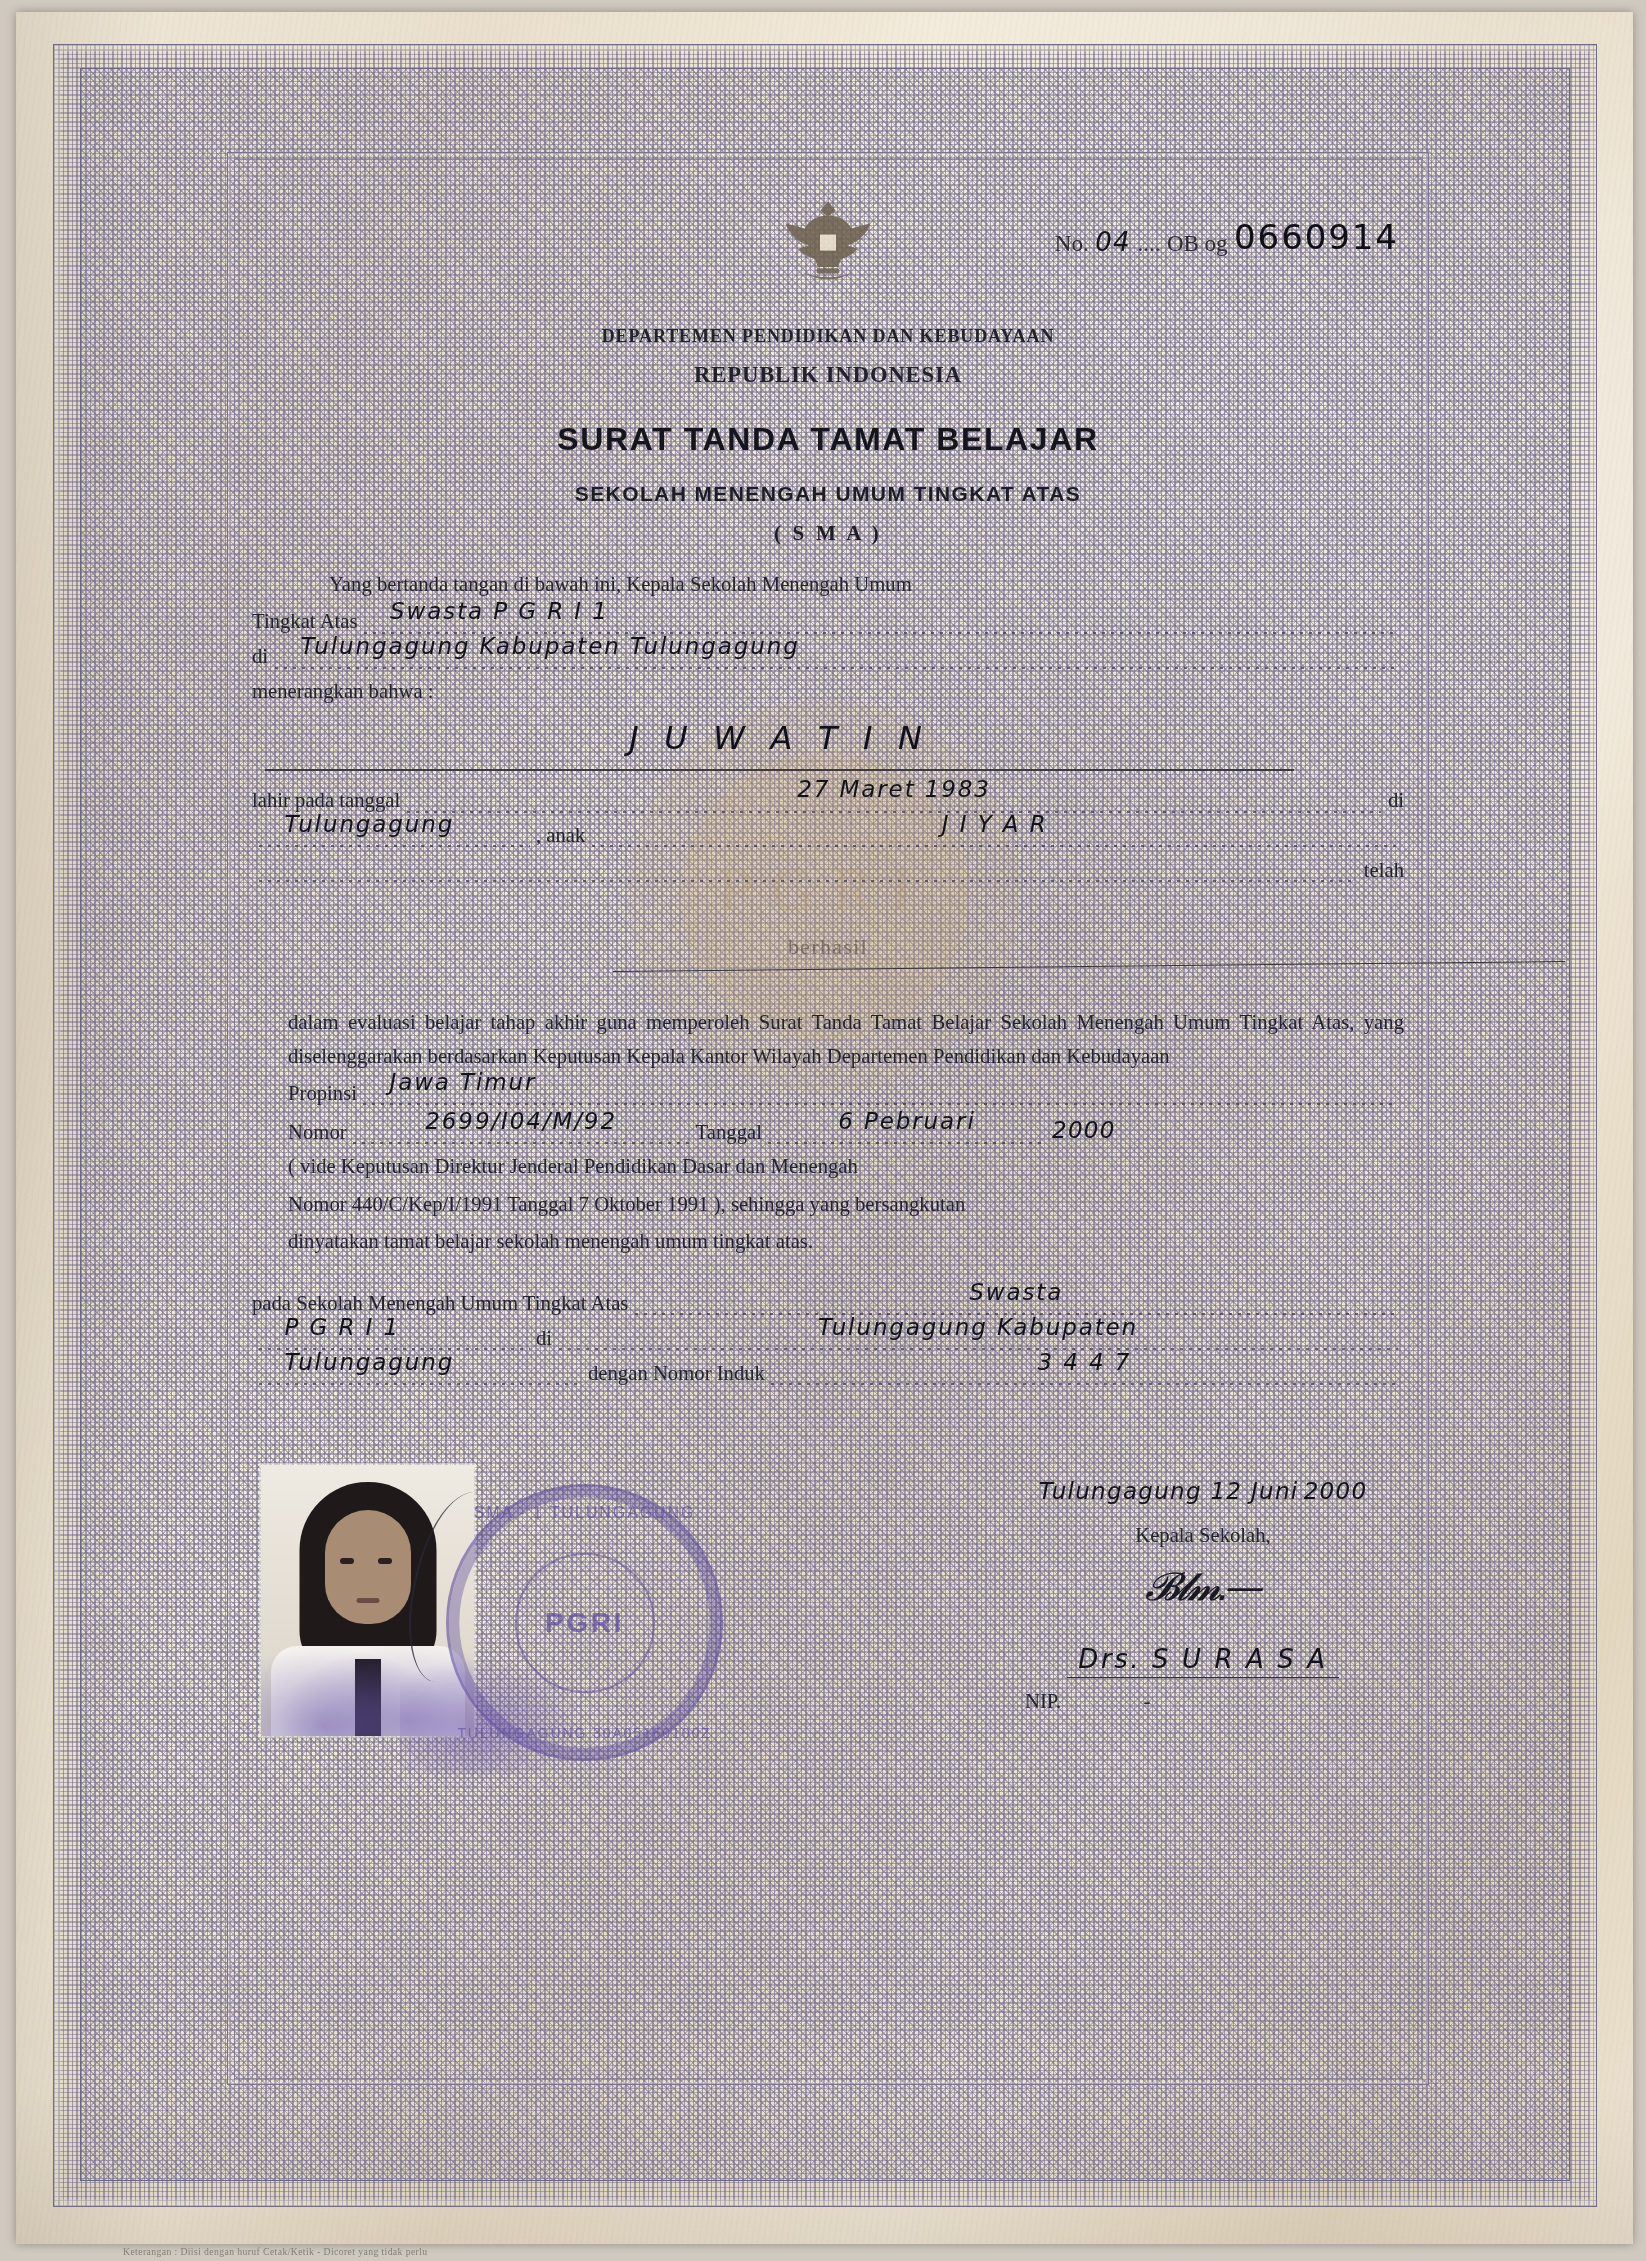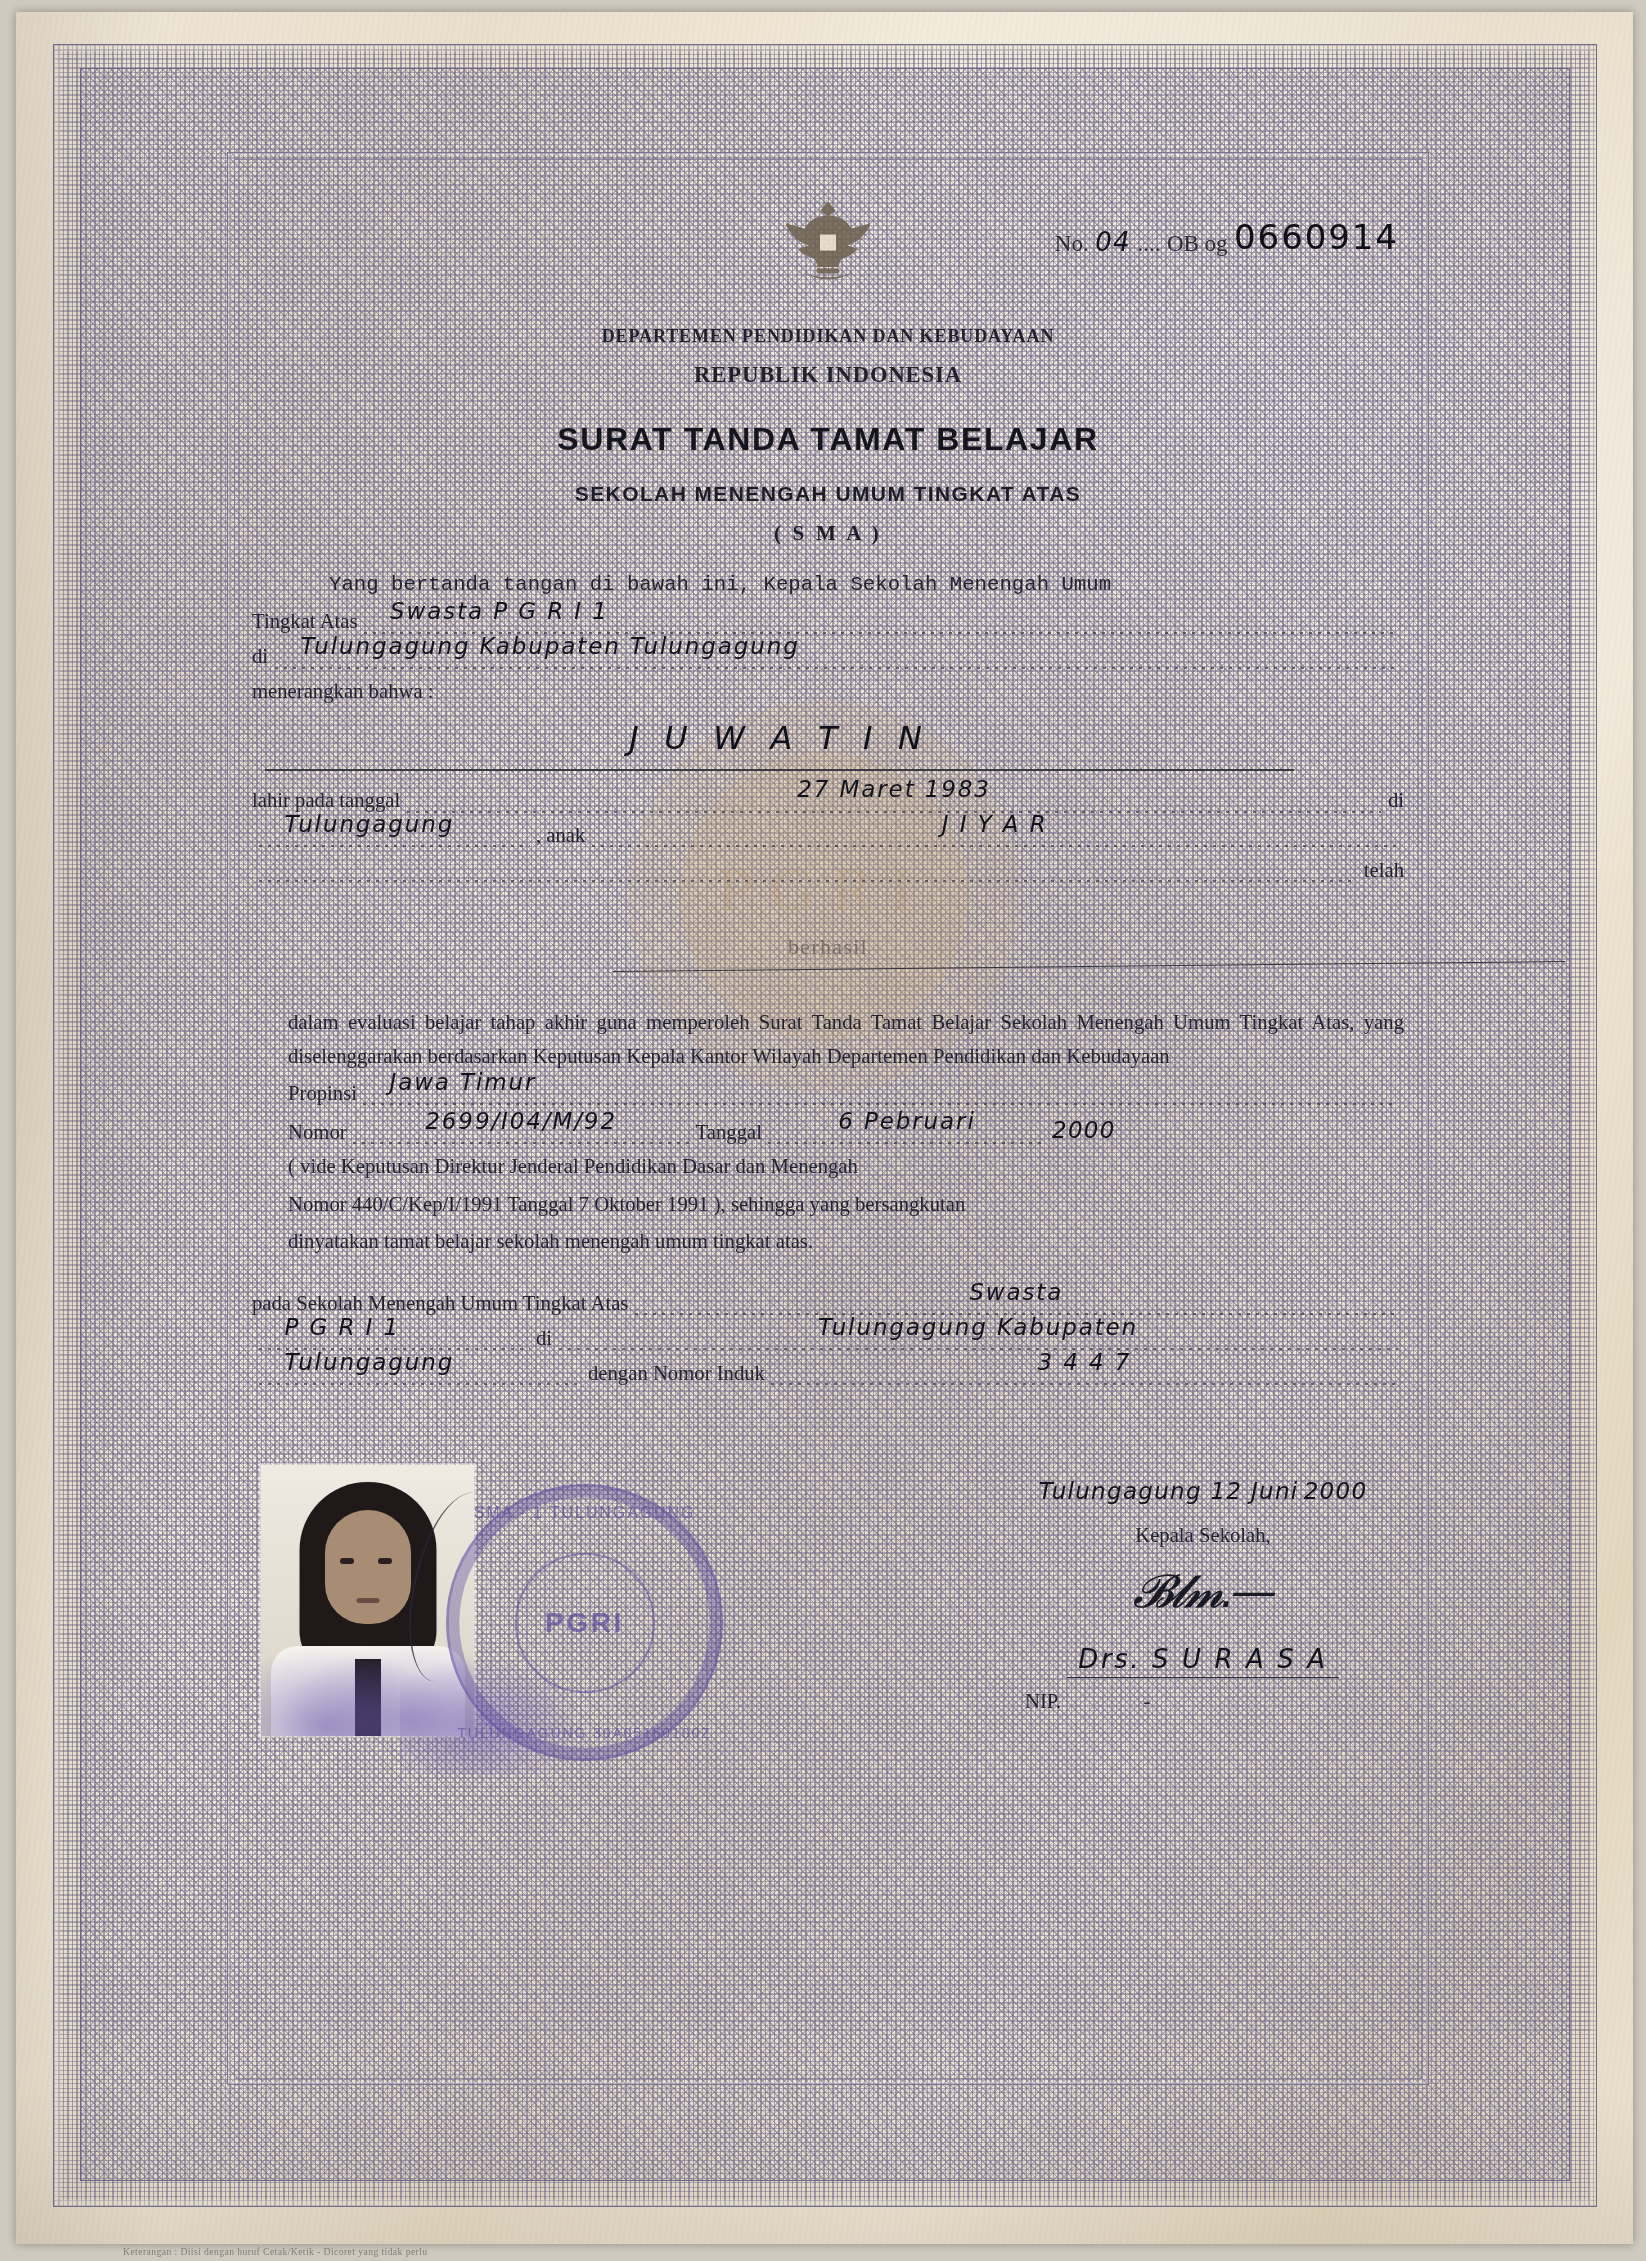--- a/index.html
+++ b/index.html
@@ -126,21 +126,21 @@
     font-size:21px; font-weight:700; letter-spacing:3.2px; color:#1d1d27;
   }
 
   
   .body{
     position:absolute; left:0; right:0; top:394px;
     font-size:20.7px; line-height:1.62; color:#232330;
     text-align:justify;
   }
   .p{ margin:0 0 3.9px 0; }
-  .indent{ text-indent:77px;font-family:Liberation Mono, monospace; }
+  .indent{ text-indent:77px; }
   .line{ display:flex; align-items:flex-end; gap:0; margin-bottom:1.3px; }
   .lbl{ white-space:nowrap; }
   .fill{
     flex:1 1 auto; position:relative; min-height:30px;
     border-bottom:none;
     background-image:linear-gradient(to right, rgba(60,60,70,.75) 28%, rgba(255,255,255,0) 0%);
     background-position:bottom 5.2px left;
     background-size:9px 1.9px;
     background-repeat:repeat-x;
     margin:0 6.5px;
@@ -195,21 +195,21 @@
     position:absolute; right:0; top:1304px; width:402px; text-align:center;
     font-size:20.7px; color:#232330;
   }
   .sig .place{
     font-family:"DejaVu Sans", sans-serif; font-style:italic;
     font-size:23px; letter-spacing:1.3px; color:#12121b;
   }
   .sig .kepsek{ margin-top:20px; }
   .sig .scrawl{
     margin:17px auto 0; width:271px; height:77px;
-    font-family:"DejaVu Sans", sans-serif; font-size:46px; font-style:italic;
+    font-family:"DejaVu Sans", sans-serif; font-size:39px; font-style:italic;
     color:#1a1a24; letter-spacing:-3.9px;
   }
   .sig .nama{
     margin-top:2.6px; display:inline-block; border-bottom:1.9px solid #2c2c38;
     padding:0 11.6px 3.9px;
     font-family:"DejaVu Sans", sans-serif; font-style:italic;
     font-size:26px; letter-spacing:2.6px; color:#12121b;
   }
   .sig .nip{ margin-top:11.6px; text-align:left; padding-left:23px; font-size:20.7px; }
 

